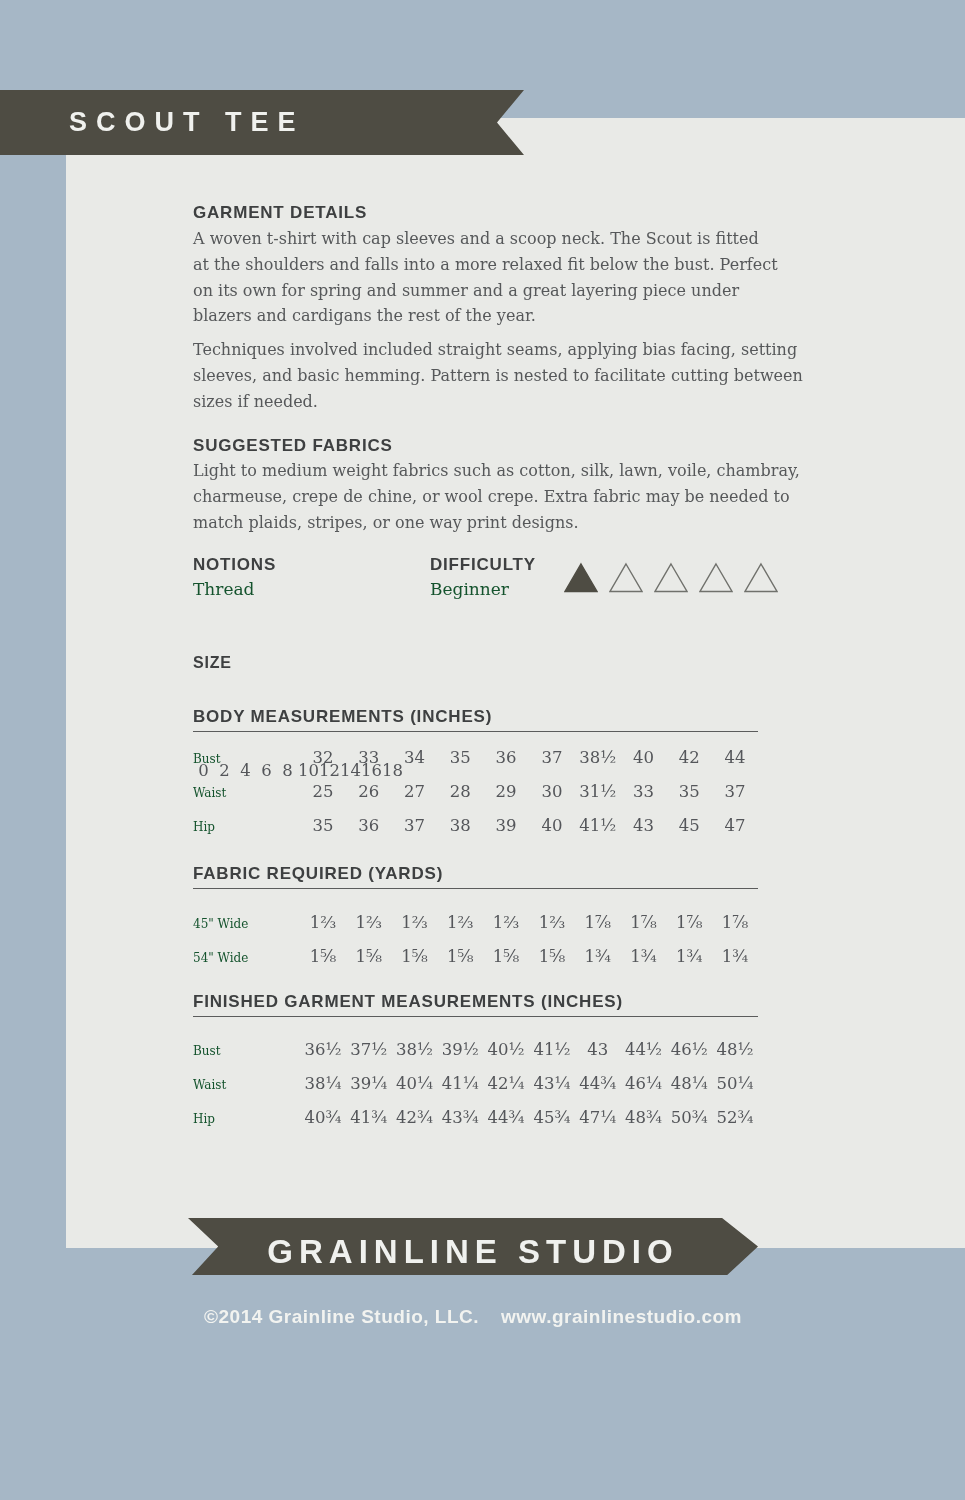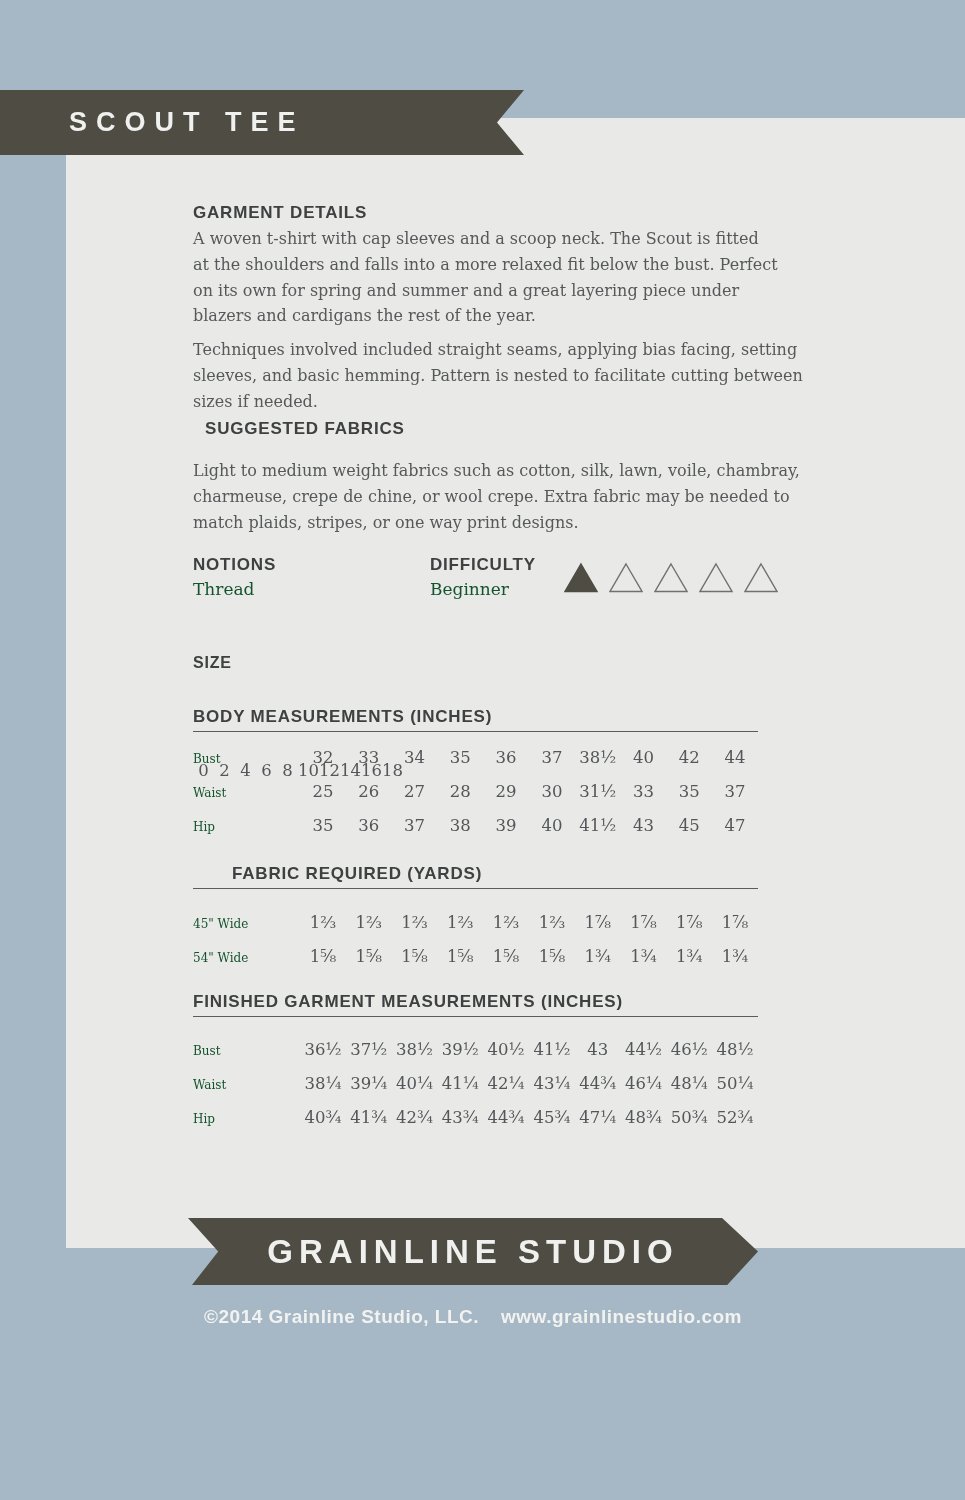--- a/index.html
+++ b/index.html
@@ -36,21 +36,21 @@
     font-size:27px;
     font-weight:bold;
     letter-spacing:9px;
     color:#f0f1ee;
   }
 
   
   .bottom-banner{
     position:absolute;
     left:188px;top:1218px;
-    width:570px;height:67px;
+    width:570px;height:57px;
     background:#4e4c43;
     clip-path:polygon(0 0,93.7% 0,100% 50%,94.6% 100%,0.7% 100%,5.3% 50%);
     z-index:3;
     text-align:center;
   }
   .bottom-banner .brand{
     display:block;
     line-height:67px;
     font-size:33px;
     font-weight:bold;
@@ -140,21 +140,21 @@
 
     <div class="abs h-sans" style="top:85px;">GARMENT DETAILS</div>
     <div class="abs para" style="top:108px;">A woven t-shirt with cap sleeves and a scoop neck. The Scout is fitted
 at the shoulders and falls into a more relaxed fit below the bust. Perfect
 on its own for spring and summer and a great layering piece under
 blazers and cardigans the rest of the year.</div>
     <div class="abs para" style="top:219px;">Techniques involved included straight seams, applying bias facing, setting
 sleeves, and basic hemming. Pattern is nested to facilitate cutting between
 sizes if needed.</div>
 
-    <div class="abs h-sans" style="top:301px;margin-left:12px;">SUGGESTED FABRICS</div>
+    <div class="abs h-sans" style="top:318px;">SUGGESTED FABRICS</div>
     <div class="abs para" style="top:340px;">Light to medium weight fabrics such as cotton, silk, lawn, voile, chambray,
 charmeuse, crepe de chine, or wool crepe. Extra fabric may be needed to
 match plaids, stripes, or one way print designs.</div>
 
     <div class="abs h-sans" style="top:437px;">NOTIONS</div>
     <div class="abs serif value-serif" style="top:461px;">Thread</div>
 
     <div class="h-sans" style="position:absolute;left:364px;top:437px;">DIFFICULTY</div>
     <div class="serif value-serif" style="position:absolute;left:364px;top:461px;">Beginner</div>
     <div class="triangles">
@@ -232,21 +232,21 @@
           <span class="cell">38</span>
           <span class="cell">39</span>
           <span class="cell">40</span>
           <span class="cell">41½</span>
           <span class="cell">43</span>
           <span class="cell">45</span>
           <span class="cell">47</span>
         </span>
     </div>
 
-    <div class="abs h-sans" style="top:746px;margin-left:39px;">FABRIC REQUIRED (YARDS)</div>
+    <div class="abs h-sans" style="top:746px;">FABRIC REQUIRED (YARDS)</div>
     <div class="rule" style="top:770px;"></div>
     <div class="trow" style="top:795px;">
       <span class="tlabel serif">45" Wide</span>
       <span class="tcells">
           <span class="cell">1⅔</span>
           <span class="cell">1⅔</span>
           <span class="cell">1⅔</span>
           <span class="cell">1⅔</span>
           <span class="cell">1⅔</span>
           <span class="cell">1⅔</span>

